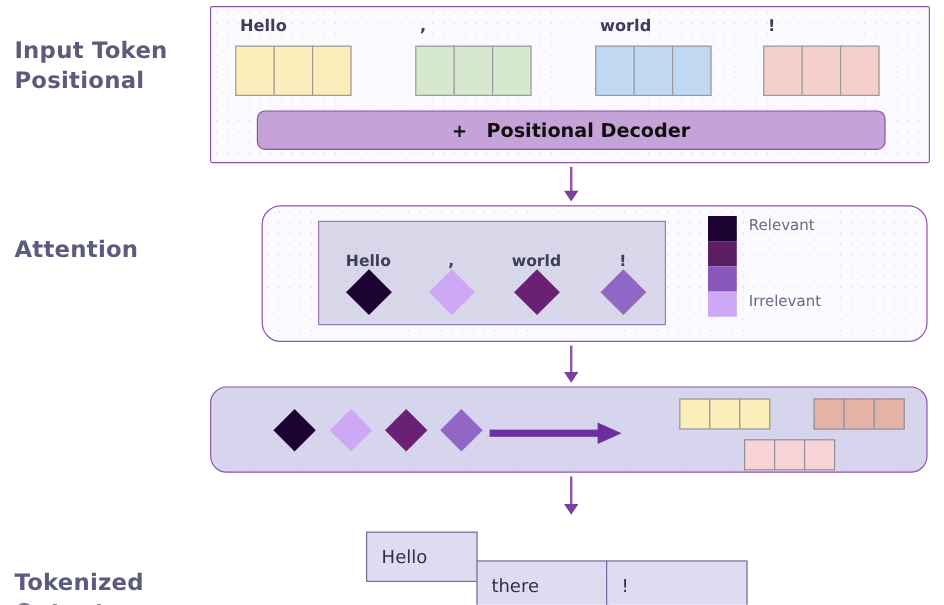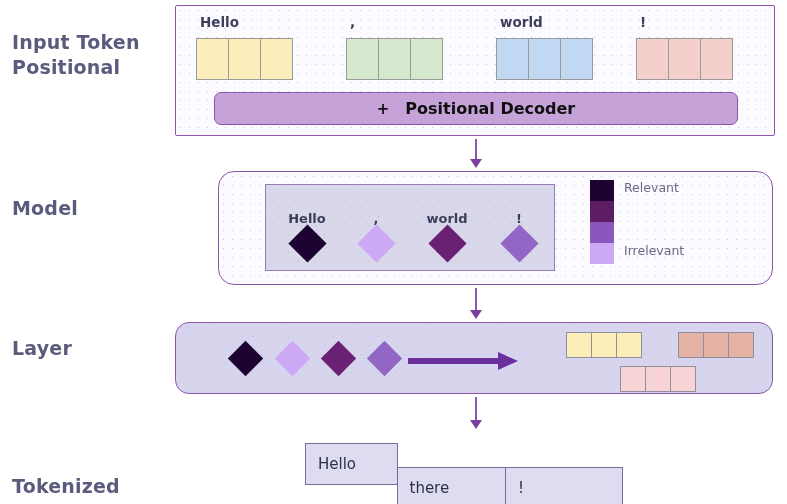--- a/index.html
+++ b/index.html
@@ -245,24 +245,23 @@
   .out-token + .out-token { margin-left: -1.5px; margin-top: 24px; }
 </style>
 </head>
 <body>
 
 <div class="row-label" id="label-input">
     <div>Input Token</div>
     <div>Positional</div>
   </div>
 <div class="row-label" id="label-attention">
-    <div>Model</div>
+    <div>Attention</div>
   </div>
 <div class="row-label" id="label-decoder">
-    <div>Layer</div>
   </div>
 <div class="row-label" id="label-output">
     <div>Tokenized Output</div>
   </div>
 
 <div class="panel" id="input-panel"></div>
 <div id="input-tokens">
     <div class="token-group" style="left: 196px; top: 14px;">
       <div class="token-word">Hello</div>
       <div class="cell-row">

